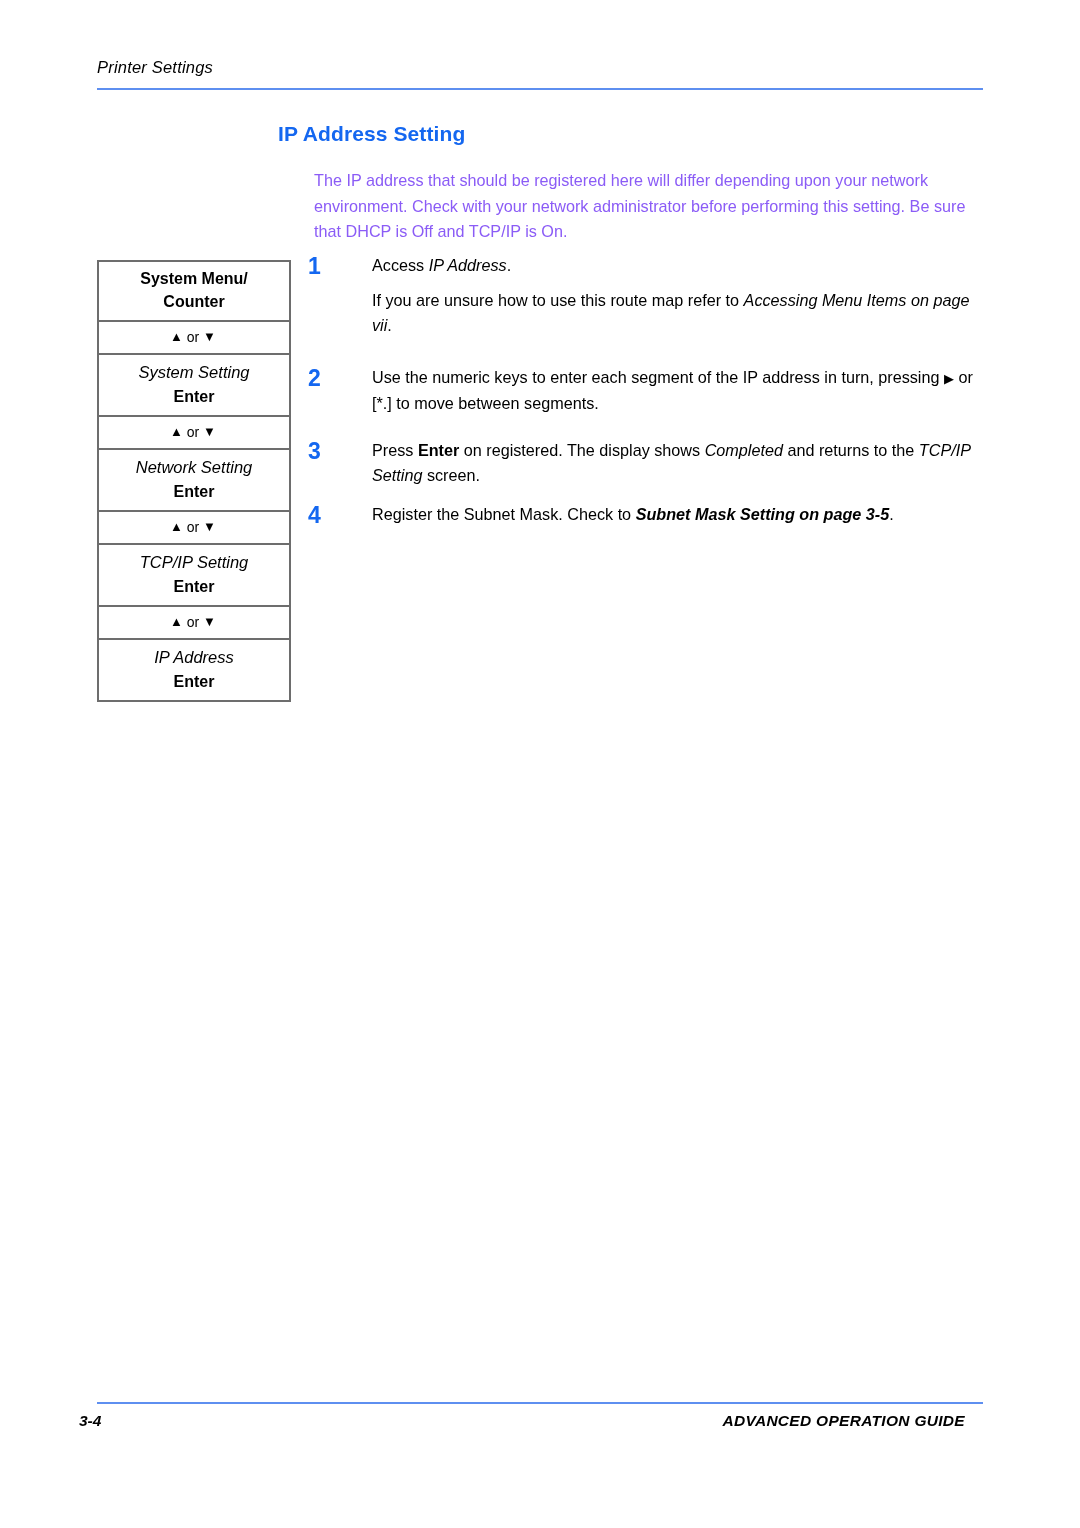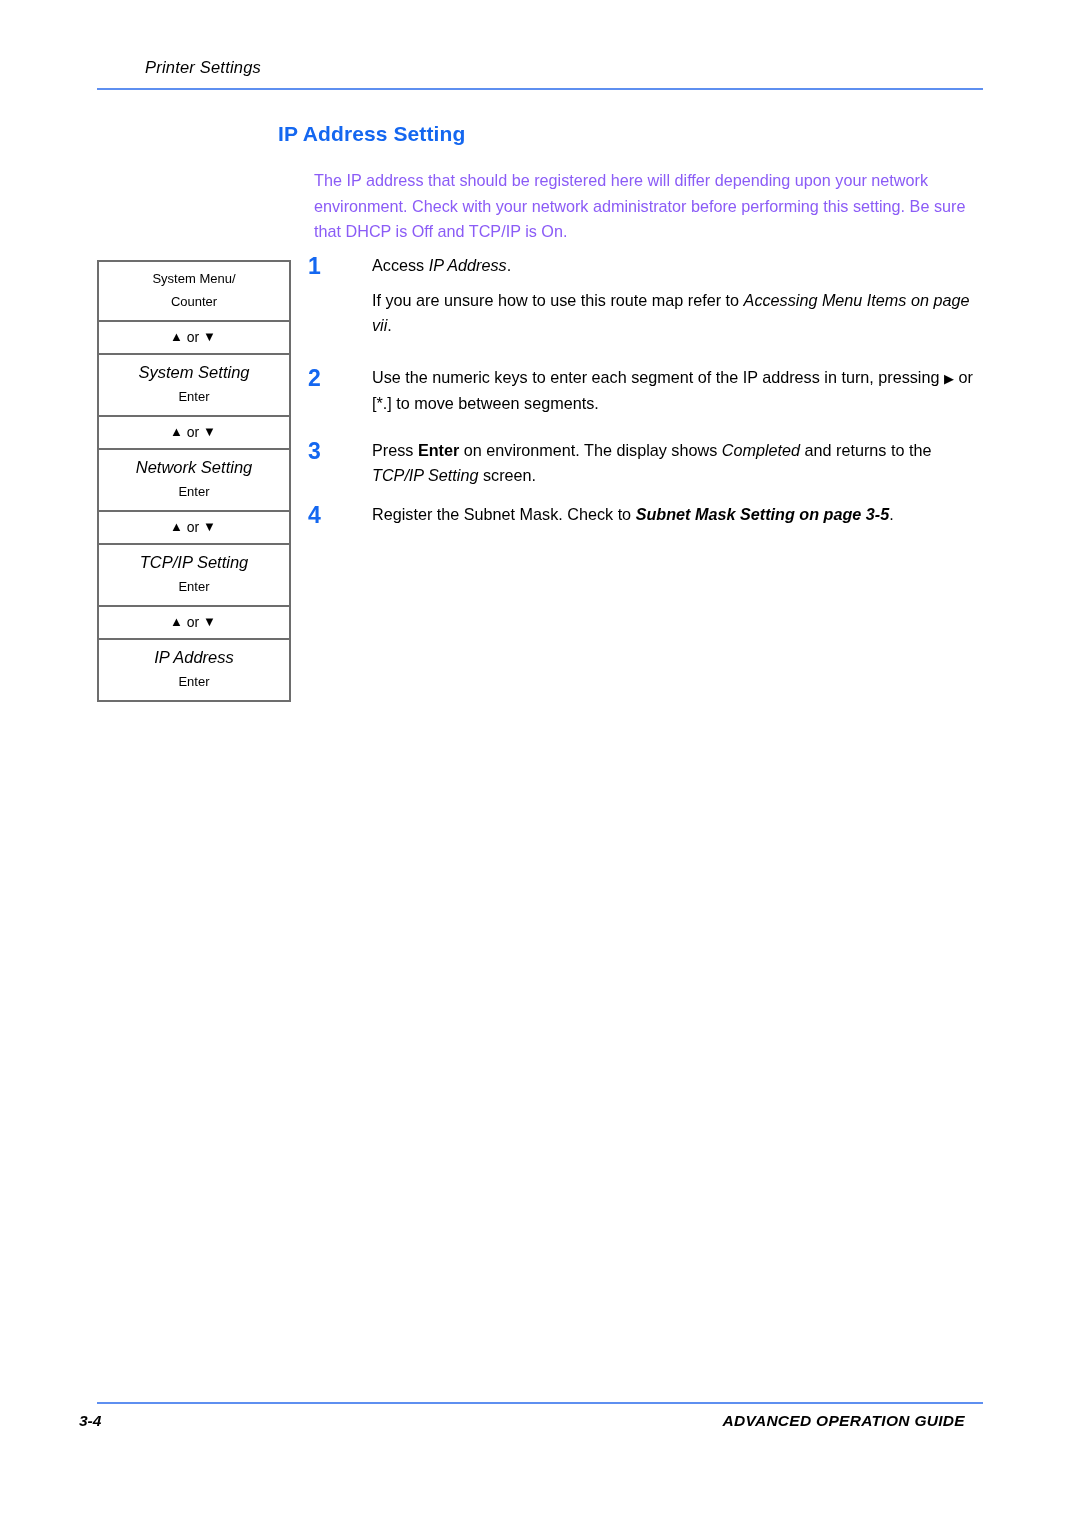--- a/index.html
+++ b/index.html
@@ -21,21 +21,20 @@
     position: absolute;
     left: 97px;
     top: 58px;
     width: 886px;
   }
   .page-header .header-text {
     font-size: 16.5px;
     font-style: italic;
     color: #000;
     letter-spacing: 0.2px;
-    margin-left: 48px;
   }
   .header-rule {
     position: absolute;
     left: 97px;
     top: 88px;
     width: 886px;
     height: 2px;
     background: #5e8ff0;
   }
 
@@ -78,22 +77,22 @@
     box-sizing: border-box;
     padding: 5px 4px 7px 4px;
   }
   .route-row:last-child {
     border-bottom: none;
   }
   .route-row.key-row {
     padding: 4px 4px 5px 2px;
   }
   .route-line-bold {
-    font-size: 13px;
-    font-weight: normal;
+    font-size: 16px;
+    font-weight: bold;
     line-height: 23px;
   }
   .route-line-italic {
     font-size: 16.5px;
     font-style: italic;
     line-height: 25px;
   }
   .route-line-keys {
     font-size: 14px;
     line-height: 21px;
@@ -265,21 +264,21 @@
     <div class="step-body">
       <p class="step-para"><span>Use the numeric keys to enter each segment of the IP address in turn, pressing </span><span class="arrow-glyph">▶</span><span> or [*.] to move between segments.</span></p>
     </div>
   </div>
 
   <div class="gap-2"></div>
 
   <div class="step">
     <div class="step-num">3</div>
     <div class="step-body">
-      <p class="step-para"><span>Press </span><b class="bd">Enter</b><span> on environment. The display shows </span><i class="it">Completed</i><span> and returns to the </span><i class="it">TCP/IP Setting</i><span> screen.</span></p>
+      <p class="step-para"><span>Press </span><b class="bd">Enter</b><span> on registered. The display shows </span><i class="it">Completed</i><span> and returns to the </span><i class="it">TCP/IP Setting</i><span> screen.</span></p>
     </div>
   </div>
 
   <div class="gap-3"></div>
 
   <div class="step">
     <div class="step-num">4</div>
     <div class="step-body">
       <p class="step-para"><span>Register the Subnet Mask. Check to </span><span class="bi">Subnet Mask Setting on page 3-5</span><span>.</span></p>
     </div>

